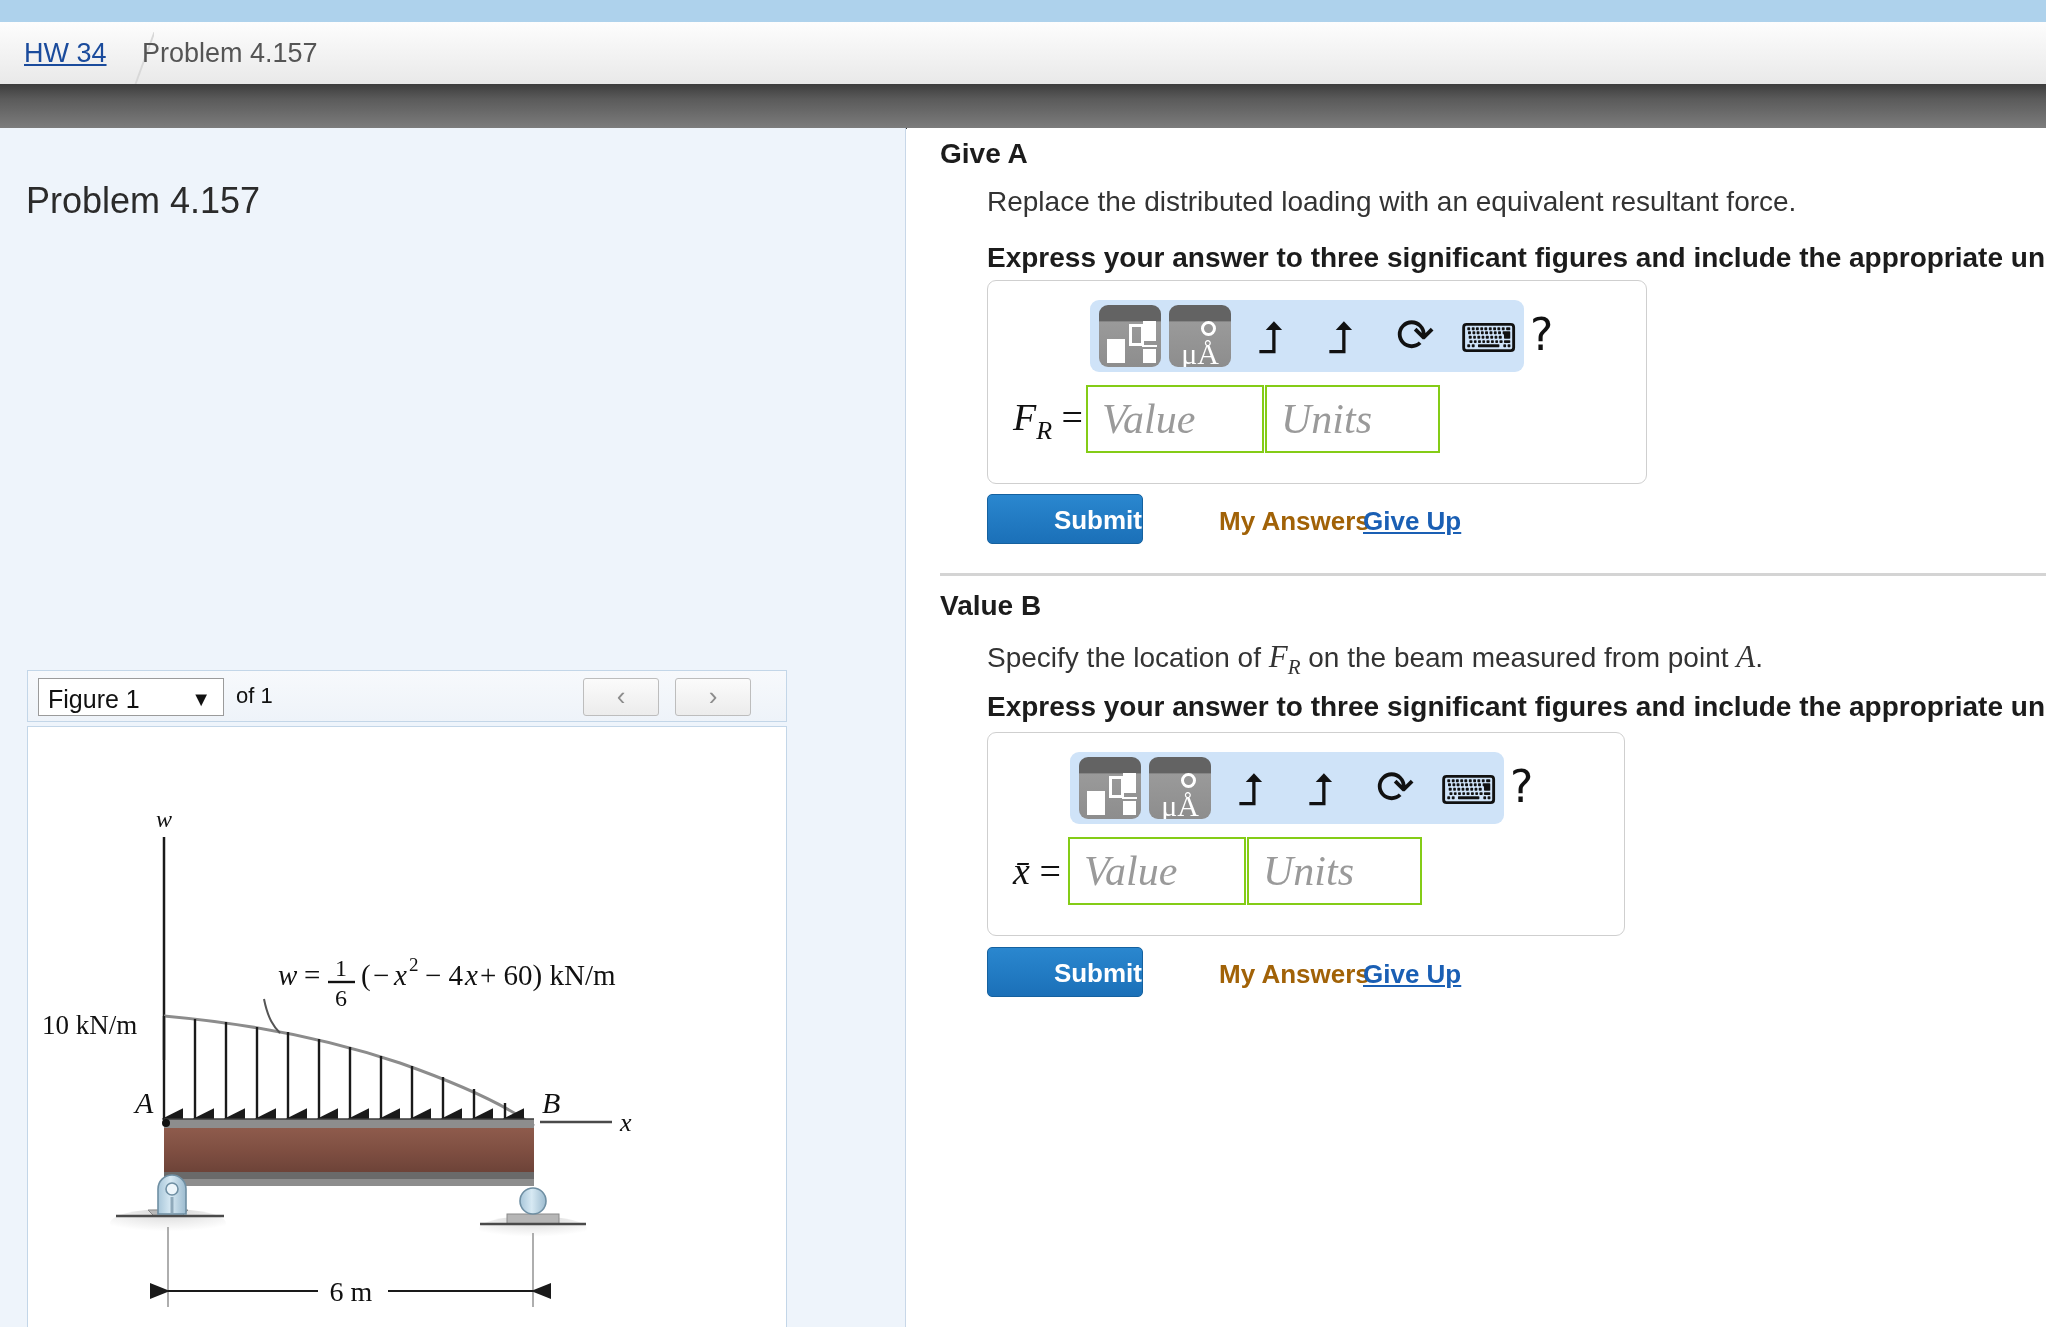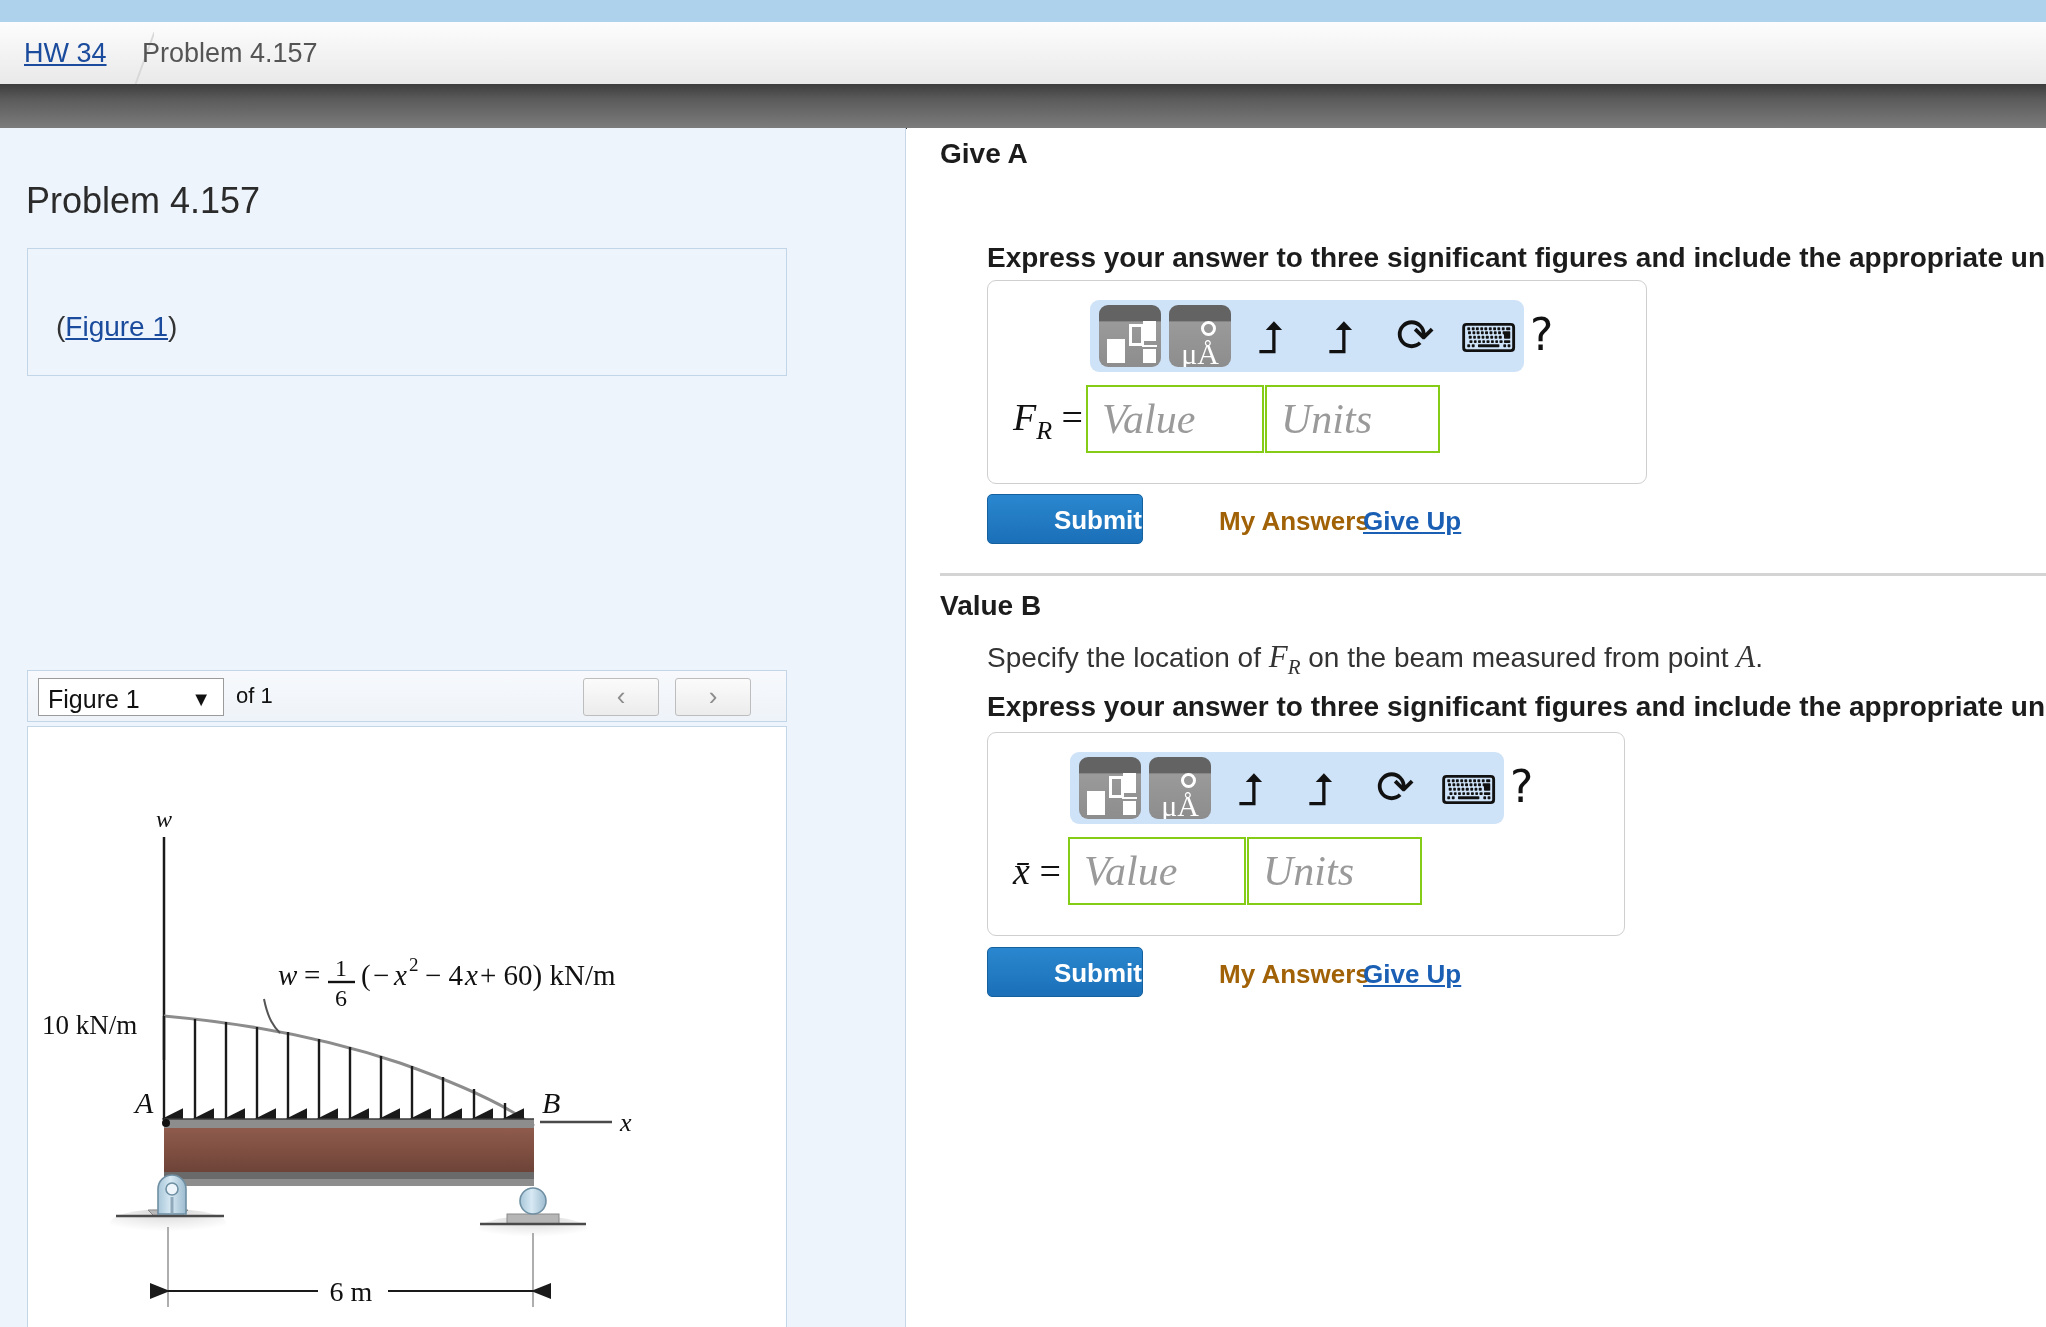--- a/index.html
+++ b/index.html
@@ -171,23 +171,20 @@
     <span class="crumb-sep"></span>
     <span class="crumb-cur">Problem 4.157</span>
   </div>
 
   <div class="darkband"></div>
 
   <div class="leftpanel">
 
     <div class="prob-title">Problem 4.157</div>
 
-    <div class="figbox">
-      <div class="inner"><span>(</span><a>Figure 1</a><span>)</span></div>
-    </div>
 
     <div class="figsel">
       <div class="selwrap">
         <span class="seltext">Figure 1</span>
         <span class="arrow">▼</span>
       </div>
       <span class="ofn">of 1</span>
       <div class="navbtn navprev">
         <span>‹</span>
       </div>
@@ -294,20 +291,21 @@
         <line x1="360" y1="564" x2="505" y2="564" stroke="#1a1a1a" stroke-width="2" marker-end="url(#dr)"></line>
         <text x="323" y="574" font-family="Liberation Serif, serif" font-size="28" fill="#111" text-anchor="middle">6 m</text>
       </svg>
     </div>
 
   </div>
 
   <div class="rightpanel">
 
     <div class="part-head" style="left:33px;top:10px;">Give A</div>
+    <div class="part-q" style="left:80px;top:58px;">Replace the distributed loading with an equivalent resultant force.</div>
     <div class="part-bold" style="left:80px;top:114px;">Express your answer to three significant figures and include the appropriate units.</div>
 
     <div class="ansbox" style="left:80px;top:152px;width:660px;height:204px;">
 
       <div class="mathbar" style="left:102px;top:19px;width:434px;height:72px;">
 
         <div class="tile" style="left:9px;top:5px;">
           <i style="left:8px;top:34px;width:18px;height:24px;"></i>
           <i class="ol" style="left:30px;top:19px;width:9px;height:16px;"></i>
           <i style="left:44px;top:16px;width:13px;height:20px;"></i>

